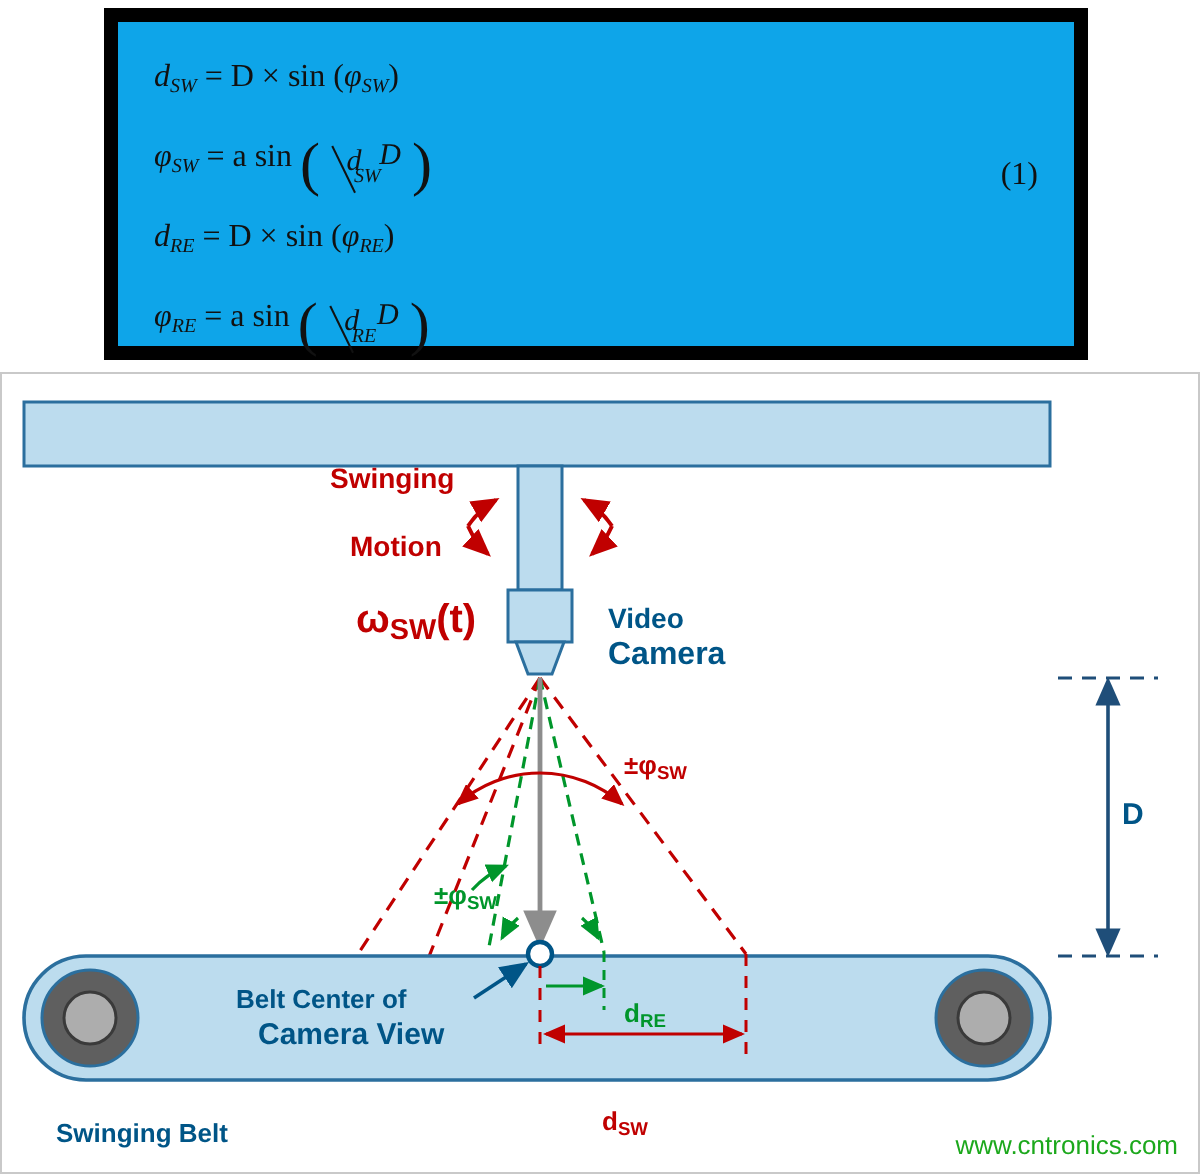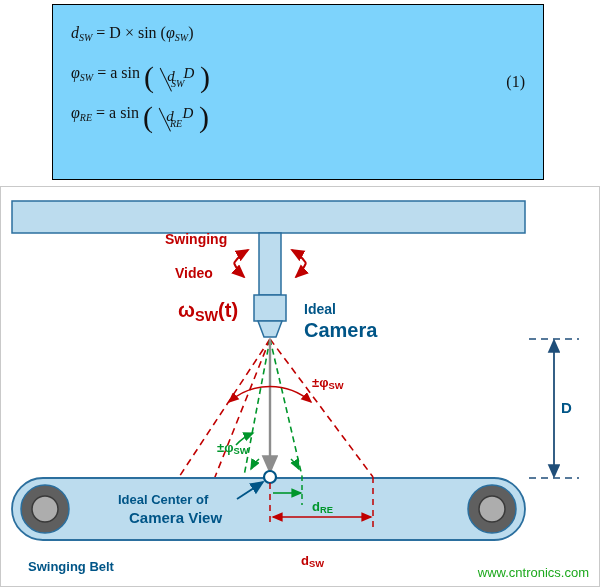--- a/index.html
+++ b/index.html
@@ -15,23 +15,23 @@
     overflow: hidden;
   }
 
   
   #equation-box {
     position: absolute;
     left: 52px;
     top: 4px;
     width: 492px;
     height: 176px;
-    border: 1px solid #000000;
+    border: 7px solid #000000;
     box-sizing: border-box;
-    background: #7dd3fc;
+    background: #0ea5e9;
   }
   .eq-list {
     position: absolute;
     left: 18px;
     top: 8px;
     font-family: "Liberation Serif", serif;
     font-size: 16px;
     color: #111111;
   }
   .eq-row {
@@ -142,20 +142,24 @@
       <span class="ital">d</span><span class="sub">SW</span>
       <span>= D × sin (</span><span class="ital">φ</span><span class="sub">SW</span><span>)</span>
     </div>
 
     <div class="eq-row">
       <span class="ital">φ</span><span class="sub">SW</span>
       <span>= a sin</span>
       <span class="paren-big">(</span><span class="frac"><span class="num ital">d</span><span class="num" style="left:17px;top:2px;width:auto;"><span class="sub">SW</span></span><span class="bar"></span><span class="den ital">D</span></span><span class="paren-big">)</span>
     </div>
 
+    <div class="eq-row">
+      <span class="ital">d</span><span class="sub">RE</span>
+      <span>= D × sin (</span><span class="ital">φ</span><span class="sub">RE</span><span>)</span>
+    </div>
 
     <div class="eq-row">
       <span class="ital">φ</span><span class="sub">RE</span>
       <span>= a sin</span>
       <span class="paren-big">(</span><span class="frac"><span class="num ital">d</span><span class="num" style="left:17px;top:2px;width:auto;"><span class="sub">RE</span></span><span class="bar"></span><span class="den ital">D</span></span><span class="paren-big">)</span>
     </div>
 
   </div>
   <div id="equation-number">(1)</div>
 </div>
@@ -234,38 +238,38 @@
     <line x1="372" y1="290" x2="372" y2="340" stroke="#c00000" stroke-width="1.5" stroke-dasharray="6,5"></line>
     <line x1="269" y1="296" x2="269" y2="340" stroke="#c00000" stroke-width="1.5" stroke-dasharray="6,5"></line>
     <line x1="272" y1="330" x2="370" y2="330" stroke="#c00000" stroke-width="1.6" marker-start="url(#arrowRedStart)" marker-end="url(#arrowRed)"></line>
 
     <line x1="528" y1="152" x2="578" y2="152" stroke="#1f4e79" stroke-width="1.6" stroke-dasharray="7,5"></line>
     <line x1="528" y1="291" x2="578" y2="291" stroke="#1f4e79" stroke-width="1.6" stroke-dasharray="7,5"></line>
     <line x1="553" y1="155" x2="553" y2="288" stroke="#1f4e79" stroke-width="1.8" marker-start="url(#arrowNavyStart)" marker-end="url(#arrowNavy)"></line>
   </svg>
 
   <div class="lbl lbl-red" style="left:164px; top:44px; font-size:14px;">Swinging</div>
-  <div class="lbl lbl-red" style="left:174px; top:78px; font-size:14px;">Video</div>
+  <div class="lbl lbl-red" style="left:174px; top:78px; font-size:14px;">Motion</div>
 
   <div class="lbl lbl-red" style="left:177px; top:112px; font-size:20px;">
     <span>ω</span><span class="sub-s">SW</span><span>(t)</span>
   </div>
 
-  <div class="lbl lbl-blue" style="left:303px; top:114px; font-size:14px;">Ideal</div>
-  <div class="lbl lbl-blue" style="left:303px; top:132px; font-size:20px;">Camera</div>
+  <div class="lbl lbl-blue" style="left:303px; top:114px; font-size:14px;">Video</div>
+  <div class="lbl lbl-blue" style="left:303px; top:132px; font-size:16px;">Camera</div>
 
   <div class="lbl lbl-red" style="left:311px; top:188px; font-size:13px;">
     <span>±φ</span><span class="sub-s">SW</span>
   </div>
 
   <div class="lbl lbl-green" style="left:216px; top:253px; font-size:13px;">
     <span>±φ</span><span class="sub-s">SW</span>
   </div>
 
-  <div class="lbl lbl-blue" style="left:117px; top:305px; font-size:13px;">Ideal Center of</div>
+  <div class="lbl lbl-blue" style="left:117px; top:305px; font-size:13px;">Belt Center of</div>
   <div class="lbl lbl-blue" style="left:128px; top:322px; font-size:15px;">Camera View</div>
 
   <div class="lbl lbl-green" style="left:311px; top:312px; font-size:13px;">
     <span>d</span><span class="sub-s">RE</span>
   </div>
 
   <div class="lbl lbl-red" style="left:300px; top:334px; font-size:13px;margin-top:32px;">
     <span>d</span><span class="sub-s">SW</span>
   </div>
 

